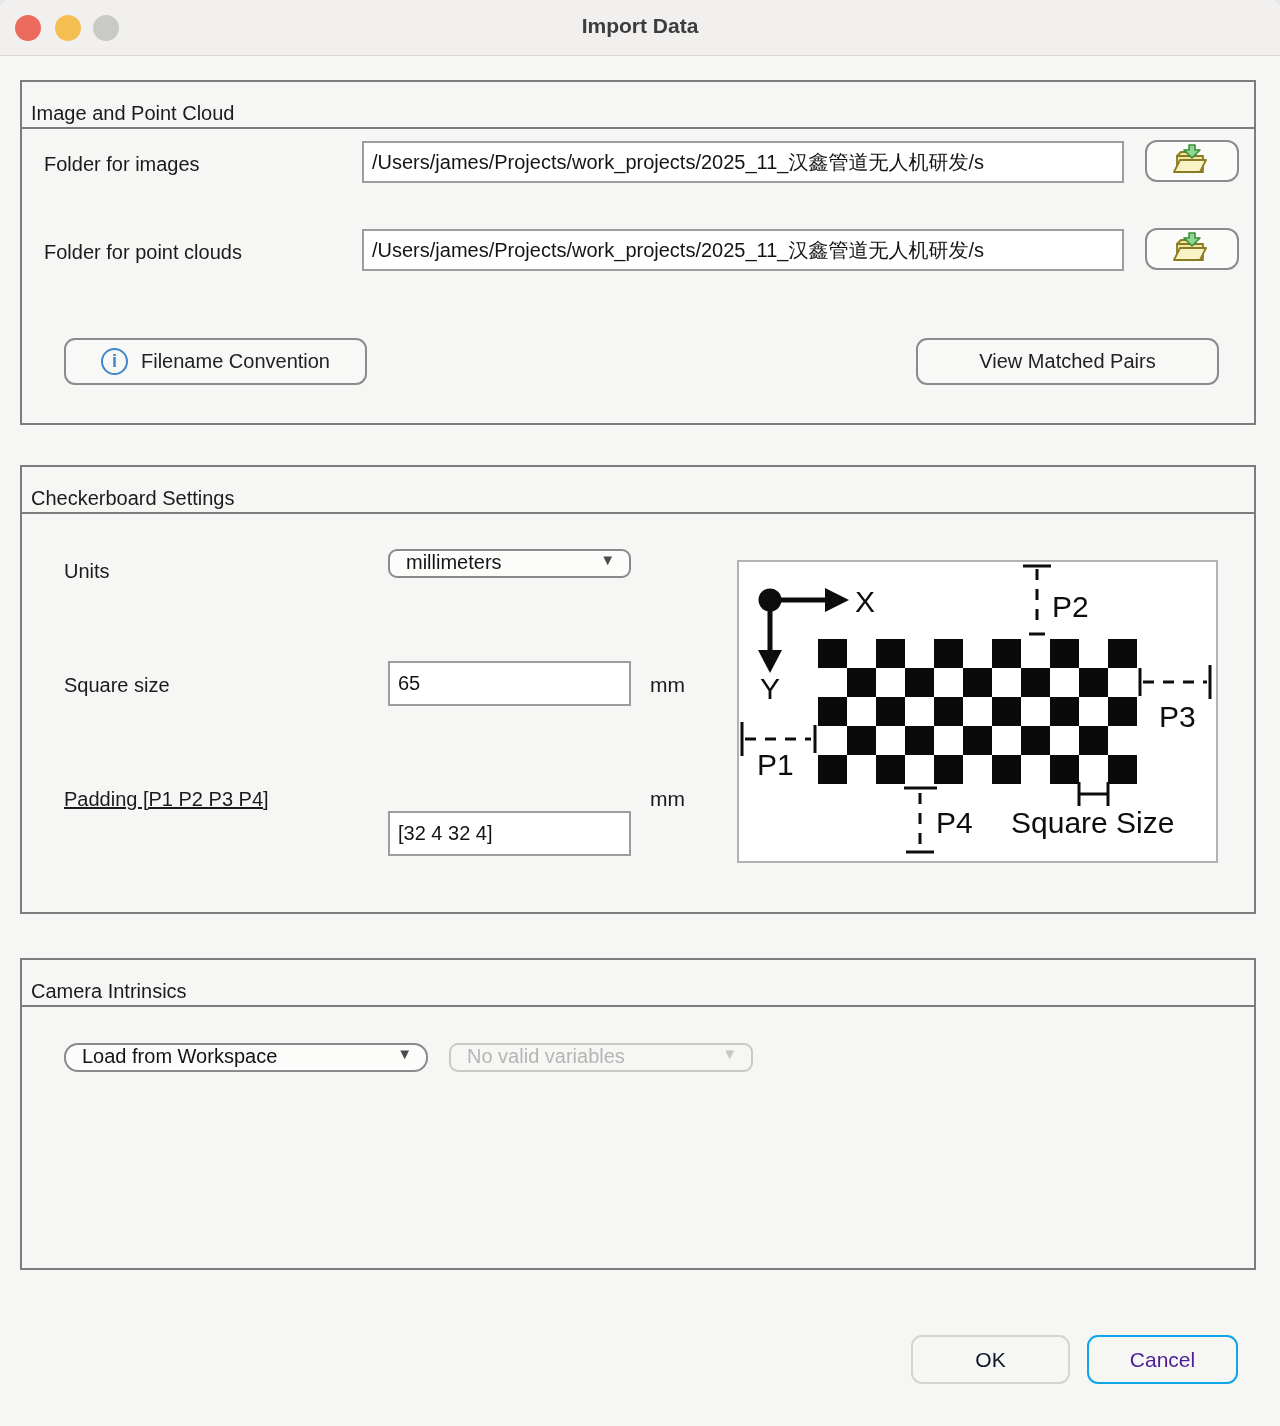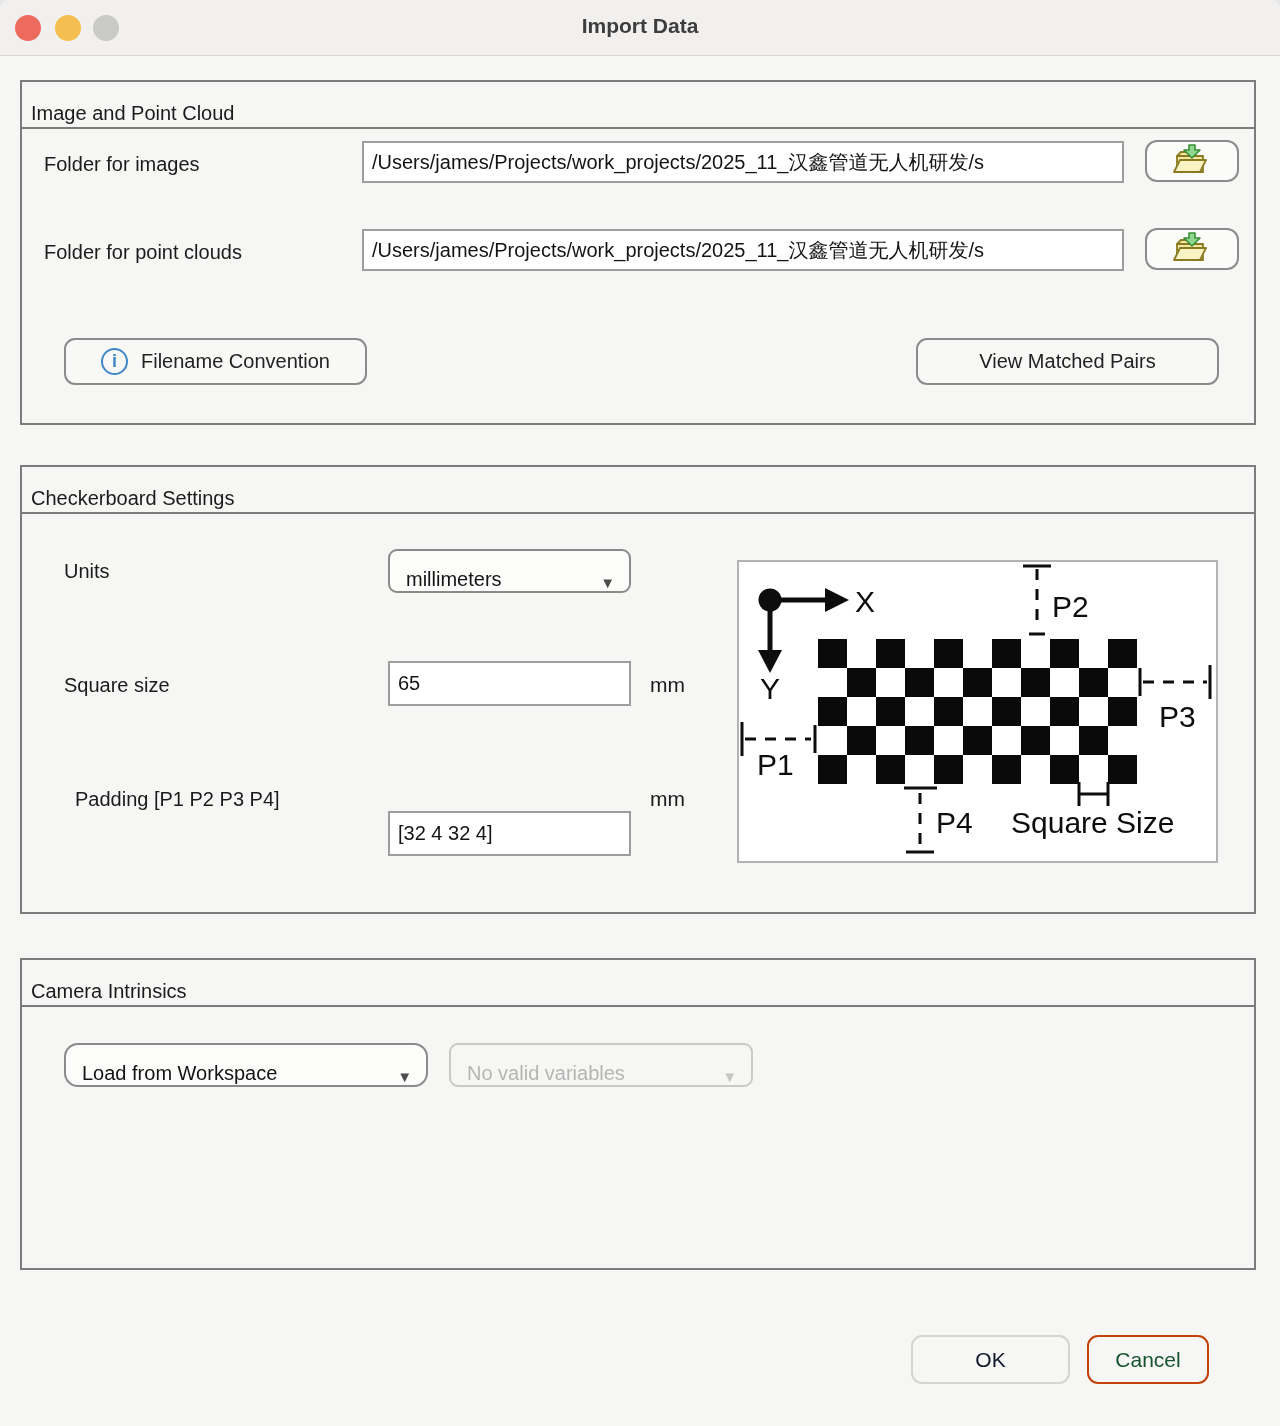--- a/index.html
+++ b/index.html
@@ -54,42 +54,42 @@
     background:#f8f8f7; font-family:inherit; font-size:20px; color:#222222;
     display:flex; align-items:center; justify-content:center; gap:13px; cursor:pointer;
   }
   .info-circle {
     display:inline-flex; align-items:center; justify-content:center;
     width:27px; height:27px; border:2.5px solid #3f87c9; border-radius:50%;
     color:#3f87c9; font-size:18px; font-weight:700;
   }
 
   .dropdown {
-    position:absolute; height:44px; border:2px solid #8a8a8a; border-radius:9px;
-    background:#fcfcfb; display:flex; align-items:flex-end;
+    position:absolute; height:29px; border:2px solid #8a8a8a; border-radius:9px;
+    background:#fcfcfb; display:flex; align-items:flex-start;
     padding:0 14px 0 16px; font-size:20px; color:#141414; cursor:pointer;
   }
   .dropdown .arrow { margin-left:auto; font-size:15px; color:#4c4c4c; }
   .dropdown.disabled { border-color:#c9c9c8; color:#b5b5b4; background:#f6f6f5; cursor:default; }
   .dropdown.disabled .arrow { color:#c6c6c5; }
 
   .diagram {
     position:absolute; left:715px; top:93px; width:481px; height:303px;
     background:#ffffff; border:2px solid #b3b3b3;
   }
   .diagram svg { display:block; width:100%; height:100%; }
   .diagram text { font-family:"Liberation Sans", sans-serif; font-size:30px; fill:#0d0d0d; }
 
   .footer-btn {
     position:absolute; height:49px; border-radius:11px; background:#f6f6f5;
     font-family:inherit; font-size:21px;
     display:flex; align-items:center; justify-content:center; cursor:pointer;
   }
   #ok-btn { left:911px; top:1335px; width:159px; border:2px solid #d4d4d3; color:#0f172a; cursor:default; }
-  #cancel-btn { left:1087px; top:1335px; width:122px; border:2px solid #c2410c; color:#14532d; }
+  #cancel-btn { left:1087px; top:1335px; width:151px; border:2px solid #0ea5e9; color:#4c1d95; }
 </style>
 </head>
 <body>
 
 <div class="window">
 
   <div class="titlebar">
     <div class="traffic t-red"></div>
     <div class="traffic t-yellow"></div>
     <div class="traffic t-gray"></div>
@@ -141,21 +141,21 @@
     <div class="form-label" style="left:42px; top:92px;">Units</div>
     <div class="dropdown" style="left:366px; top:82px; width:243px;">
       <span>millimeters</span>
       <span class="arrow">▼</span>
     </div>
 
     <div class="form-label" style="left:42px; top:206px;">Square size</div>
     <input class="text-field" style="left: 366px; top: 194px; width: 243px; height: 45px;" value="65">
     <div class="unit-label" style="left:628px; top:206px;">mm</div>
 
-    <div class="form-label" style="left:53px; top:320px;">Padding [P1 P2 P3 P4]</div>
+    <div class="form-label" style="left:42px; top:320px;text-decoration:underline;">Padding [P1 P2 P3 P4]</div>
     <input class="text-field" style="left: 366px; top: 308px; width: 243px; height: 45px; margin-top: 36px;" value="[32 4 32 4]">
     <div class="unit-label" style="left:628px; top:320px;">mm</div>
 
     <div class="diagram">
       <svg viewBox="0 0 477 299">
 
         <g>
           <circle cx="31" cy="38" r="11.5" fill="#0d0d0d"></circle>
           <line x1="31" y1="38" x2="86" y2="38" stroke="#0d0d0d" stroke-width="5"></line>
           <polygon points="86,26 86,50 110,38" fill="#0d0d0d"></polygon>

